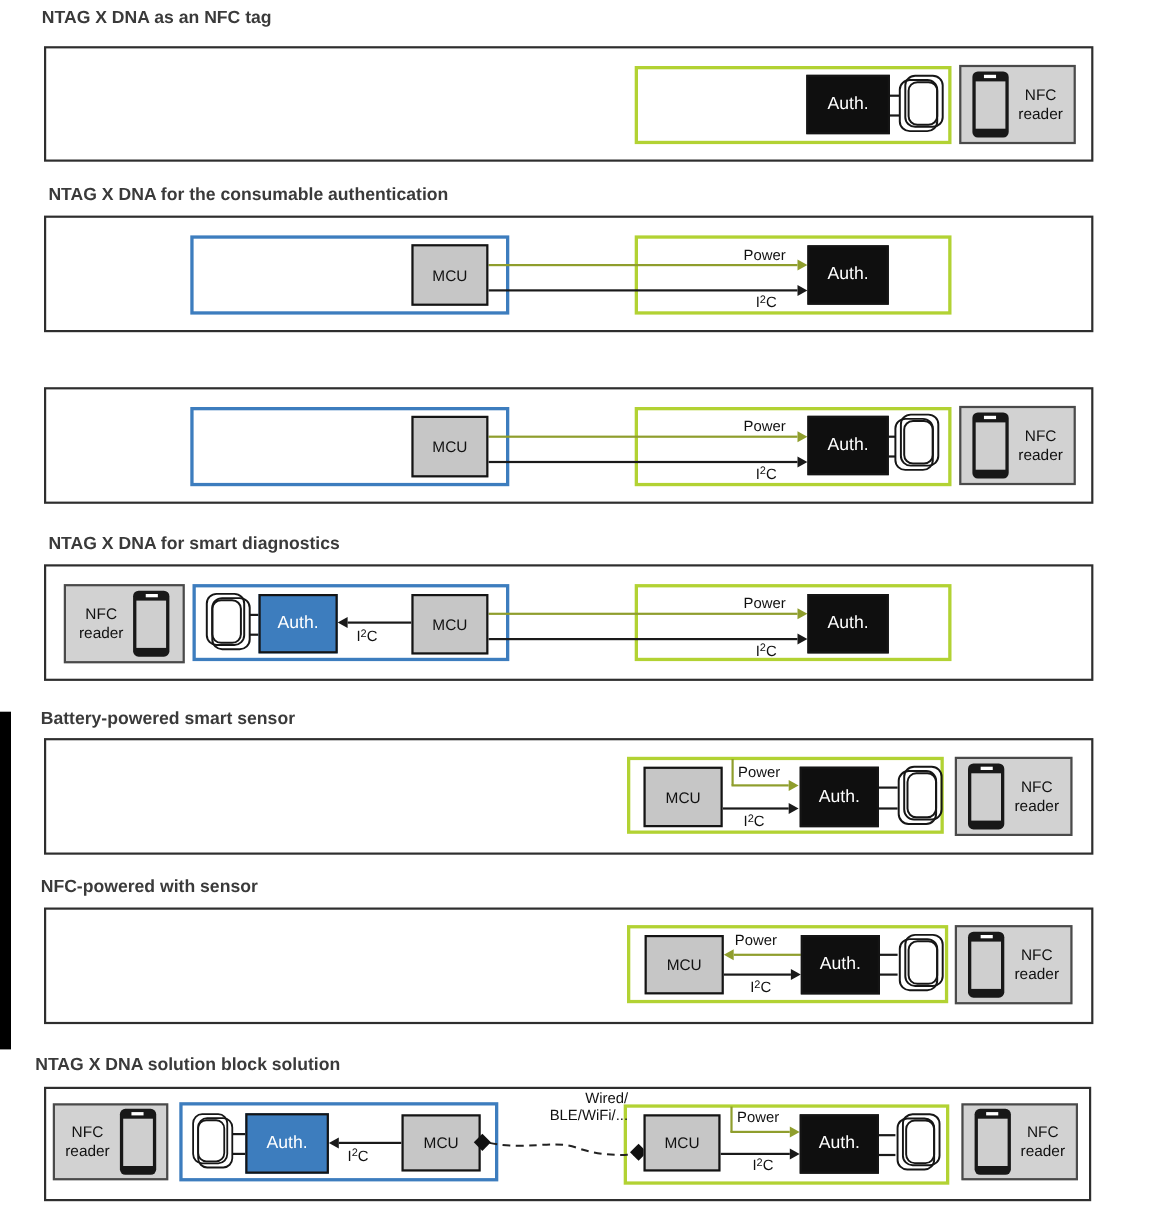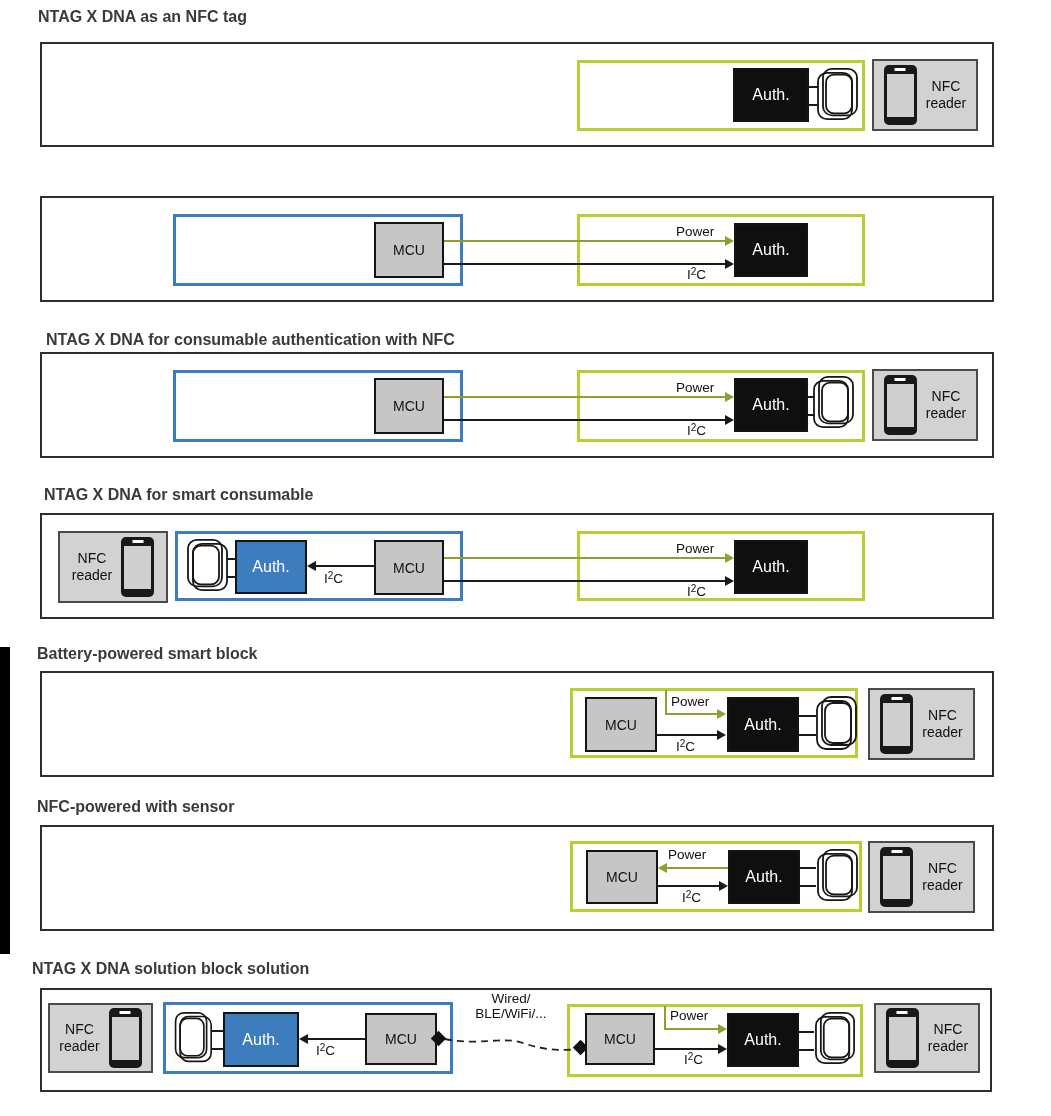--- a/index.html
+++ b/index.html
@@ -18,21 +18,21 @@
   .hline.olive{background:#8f9e2d;}
   .vline{position:absolute;width:2px;background:#8f9e2d;z-index:2;}
   .ah-r{position:absolute;width:0;height:0;border-top:5px solid transparent;border-bottom:5px solid transparent;
         border-left:9px solid #1a1a1a;z-index:3;}
   .ah-r.olive{border-left-color:#8f9e2d;}
   .ah-l{position:absolute;width:0;height:0;border-top:5px solid transparent;border-bottom:5px solid transparent;
         border-right:9px solid #1a1a1a;z-index:3;}
   .ah-l.olive{border-right-color:#8f9e2d;}
   .slabel{position:absolute;font-size:13.5px;color:#111;white-space:nowrap;z-index:4;}
   .slabel .sup{font-size:10px;position:relative;top:-4px;}
-  .center{text-align:center;}
+  .center{text-align:right;}
   .reader{position:absolute;background:#d2d2d2;border:2px solid #4a4a4a;display:flex;align-items:center;
           justify-content:center;gap:9px;padding:0 5px;z-index:3;}
   .reader.phone-right{flex-direction:row-reverse;}
   .phone{position:relative;width:33px;height:60px;background:#181818;border-radius:5px;flex:0 0 auto;}
   .phone .screen{position:absolute;left:3px;right:3px;top:9px;bottom:8px;background:#cfcfcf;}
   .phone .notch{position:absolute;top:3px;left:50%;transform:translateX(-50%);width:11px;height:3px;background:#fff;}
   .rlabel{font-size:14px;color:#111;text-align:center;line-height:1.25;display:flex;flex-direction:column;}
   .coil{position:absolute;z-index:3;}
   .diamond{position:absolute;width:11px;height:11px;background:#111;transform:rotate(45deg);z-index:3;}
   .dash{position:absolute;z-index:2;}
@@ -62,37 +62,37 @@
     <div class="phone">
         <div class="screen"></div>
         <div class="notch"></div>
       </div>
     <div class="rlabel">
         <span>NFC</span>
         <span>reader</span>
       </div>
   </div>
 
+  <div class="title" style="left:44px;top:169px">NTAG X DNA for the consumable authentication</div>
   <div class="obox" style="left:40px;top:196px;width:954px;height:106px"></div>
   <div class="bbox" style="left:173px;top:214px;width:290px;height:72px"></div>
   <div class="chip" style="left:374px;top:222px;width:70px;height:56px">
       <span>MCU</span>
     </div>
   <div class="gbox" style="left:577px;top:214px;width:288px;height:72px"></div>
   <div class="hline olive" style="left:444px;top:240px;width:281px"></div>
   <div class="ah-r olive" style="left:725px;top:236px"></div>
   <div class="hline" style="left:444px;top:263px;width:281px"></div>
   <div class="ah-r" style="left:725px;top:259px"></div>
   <div class="slabel" style="left:676px;top:224px">Power</div>
   <div class="slabel" style="left:687px;top:267px"><span>I</span><span class="sup">2</span><span>C</span></div>
   <div class="chip auth" style="left:734px;top:223px;width:74px;height:54px">
       <span>Auth.</span>
     </div>
 
-  <div class="title" style="left:46px;top:331px">NTAG X DNA for consumable authentication with NFC</div>
   <div class="obox" style="left:40px;top:352px;width:954px;height:106px"></div>
   <div class="bbox" style="left:173px;top:370px;width:290px;height:72px"></div>
   <div class="chip" style="left:374px;top:378px;width:70px;height:56px">
       <span>MCU</span>
     </div>
   <div class="gbox" style="left:577px;top:370px;width:288px;height:72px"></div>
   <div class="hline olive" style="left:444px;top:396px;width:281px"></div>
   <div class="ah-r olive" style="left:725px;top:392px"></div>
   <div class="hline" style="left:444px;top:419px;width:281px"></div>
   <div class="ah-r" style="left:725px;top:415px"></div>
@@ -114,21 +114,21 @@
     <div class="phone">
         <div class="screen"></div>
         <div class="notch"></div>
       </div>
     <div class="rlabel">
         <span>NFC</span>
         <span>reader</span>
       </div>
   </div>
 
-  <div class="title" style="left:44px;top:486px">NTAG X DNA for smart consumable</div>
+  <div class="title" style="left:44px;top:486px">NTAG X DNA for smart diagnostics</div>
   <div class="obox" style="left:40px;top:513px;width:954px;height:106px"></div>
   <div class="reader phone-right" style="left:58px;top:531px;width:110px;height:72px">
     <div class="phone">
         <div class="screen"></div>
         <div class="notch"></div>
       </div>
     <div class="rlabel">
         <span>NFC</span>
         <span>reader</span>
       </div>
@@ -156,21 +156,21 @@
   <div class="hline olive" style="left:444px;top:557px;width:281px"></div>
   <div class="ah-r olive" style="left:725px;top:553px"></div>
   <div class="hline" style="left:444px;top:580px;width:281px"></div>
   <div class="ah-r" style="left:725px;top:576px"></div>
   <div class="slabel" style="left:676px;top:541px">Power</div>
   <div class="slabel" style="left:687px;top:584px"><span>I</span><span class="sup">2</span><span>C</span></div>
   <div class="chip auth" style="left:734px;top:540px;width:74px;height:54px">
       <span>Auth.</span>
     </div>
 
-  <div class="title" style="left:37px;top:645px">Battery-powered smart block</div>
+  <div class="title" style="left:37px;top:645px">Battery-powered smart sensor</div>
   <div class="obox" style="left:40px;top:671px;width:954px;height:106px"></div>
   <div class="gbox" style="left:570px;top:688px;width:288px;height:70px"></div>
   <div class="chip" style="left:585px;top:697px;width:72px;height:55px">
       <span>MCU</span>
     </div>
   <div class="vline" style="left:665px;top:690px;height:24px"></div>
   <div class="hline olive" style="left:665px;top:713px;width:52px"></div>
   <div class="ah-r olive" style="left:717px;top:709px"></div>
   <div class="slabel" style="left:671px;top:694px">Power</div>
   <div class="hline" style="left:657px;top:734px;width:60px"></div>

